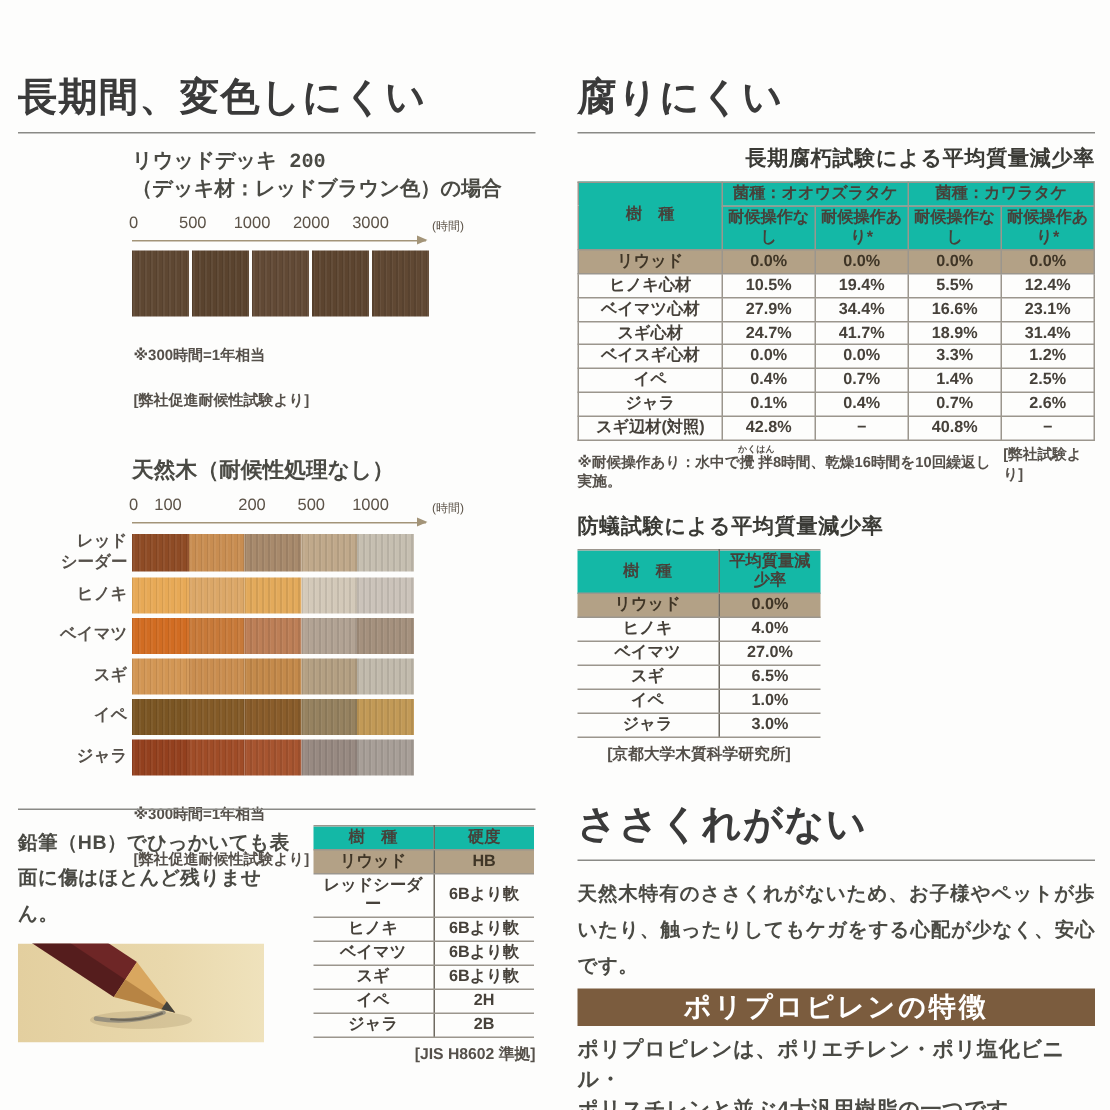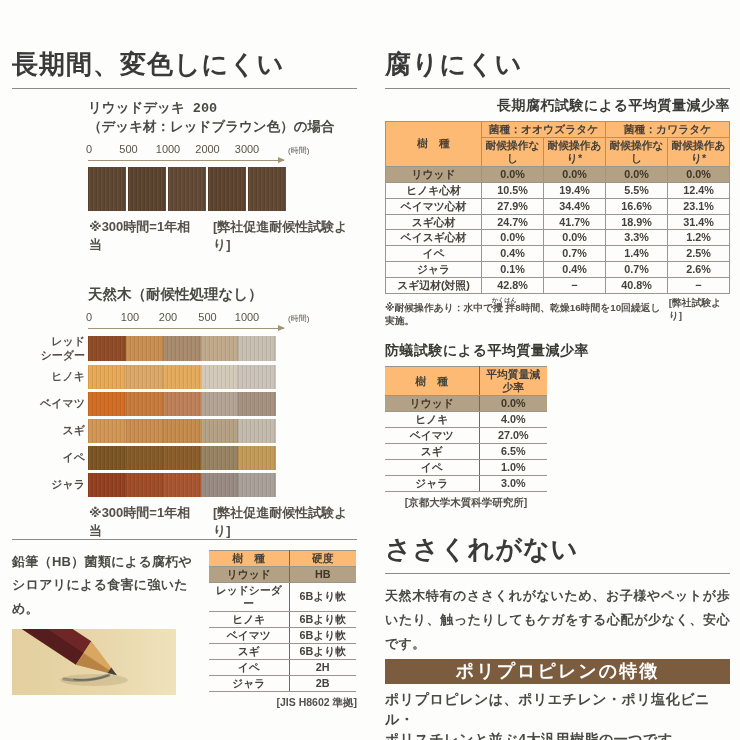--- a/index.html
+++ b/index.html
@@ -33,33 +33,33 @@
   .tick { position:absolute; top:0; transform:translateX(-50%); font-size:11px; color:#5c5348; }
   .tick-unit { position:absolute; top:2px; left:200px; font-size:8px; color:#5c5348; white-space:nowrap; }
   .axis-line { position:absolute; left:0; top:17px; width:196px; height:1px; background:#a39478; }
   .axis-line::after { content:""; position:absolute; right:-1px; top:-3px;
     border-left:7px solid #a39478; border-top:3.5px solid transparent; border-bottom:3.5px solid transparent; }
   .swatch-row { display:flex; gap:2.5px; margin-top:2px; }
   .swatch { width:37.5px; position:relative; }
   .swatch.tall { height:44px; }
   .swatch::after { content:""; position:absolute; inset:0;
     background:repeating-linear-gradient(90deg, rgba(0,0,0,0.08) 0 1px, rgba(255,255,255,0.05) 1px 2px, transparent 2px 4px); }
-  .chart-note { display:flex; gap:16px; margin-top:7px; margin-left:1px;
-    font-size:13px; font-weight:bold; color:#55504a; }
+  .chart-note { display:flex; gap:16px; margin-top:19px; margin-left:1px;
+    font-size:10px; font-weight:bold; color:#55504a;flex-direction:column; }
   .wood-grid { margin-top:2px; }
   .wood-row { display:flex; align-items:center; margin-bottom:2.5px; }
   .wood-row .row-label { width:73px; margin-right:3px; font-size:11px; font-weight:bold;
     color:#55504a; text-align:right; line-height:1.25; white-space:pre-line; }
   .wood-row .swatch { height:24.5px; }
 
   
   table { border-collapse:collapse; table-layout:fixed; }
   th, td { font-size:10.8px; font-weight:bold; color:#46413a; text-align:center;
     padding:1px 2px; line-height:1.2; border-top:1px solid #9b968d; border-bottom:1px solid #9b968d; height:14px; }
-  thead th { background:#fdba74; }
+  thead th { background:#14b8a6; }
   tr.hl td { background:#b3a186; color:#3f3526; }
   .tbl-title { font-size:14px; font-weight:bold; color:#3b3b36; letter-spacing:0.5px; }
   .tbl-source { font-size:10.5px; font-weight:bold; color:#55504a; }
 
   
   .decay-wrap { margin-top:6px; }
   table.decay { width:344px; border:1px solid #8d887f; }
   table.decay th, table.decay td { border-left:1px solid #9b968d; border-right:1px solid #9b968d; }
   table.decay col.c-species { width:96px; }
   table.decay col.c-val { width:62px; }
@@ -127,21 +127,21 @@
         </div>
       <div class="chart-note">
         <span>※300時間=1年相当</span>
         <span>[弊社促進耐候性試験より]</span>
       </div>
 
       <div class="fade-label" style="margin-top:31px; font-size:14.5px;">天然木（耐候性処理なし）</div>
       <div class="axis">
         <div class="axis-line"></div>
       <span class="tick" style="left: 1px;">0</span>
-          <span class="tick" style="left: 42px;">100</span>
+          <span class="tick" style="left: 24px;">100</span>
           <span class="tick" style="left: 80px;">200</span>
           <span class="tick" style="left: 119.5px;">500</span>
           <span class="tick" style="left: 159px;">1000</span>
           <span class="tick-unit">(時間)</span>
         </div>
     </div>
 
     <div class="wood-grid">
         <div class="wood-row">
           <div class="row-label">レッド
@@ -335,21 +335,21 @@
           </tbody>
       </table>
       <div class="tbl-source ant-src">[京都大学木質科学研究所]</div>
     </div>
   </div>
 
   <div class="col col-left sec-bottom">
     <div class="sec-rule"></div>
     <div class="hard-flex">
       <div class="hard-left">
-        <p>鉛筆（HB）菌類による腐朽やシロアリによる食害に強いため。</p>
+        <p>鉛筆（HB）でひっかいても表面に傷はほとんど残りません。</p>
         <svg class="pencil-photo" viewBox="0 0 164 66" xmlns="http://www.w3.org/2000/svg">
           <defs>
             <linearGradient id="deskbg" x1="0" y1="0" x2="1" y2="0">
               <stop offset="0" stop-color="#e3cf9f"></stop>
               <stop offset="0.6" stop-color="#e9d8ac"></stop>
               <stop offset="1" stop-color="#efe2bc"></stop>
             </linearGradient>
           </defs>
           <rect x="0" y="0" width="164" height="66" fill="url(#deskbg)"></rect>
           <ellipse cx="82" cy="51" rx="34" ry="6" fill="rgba(120,100,60,0.18)"></ellipse>

